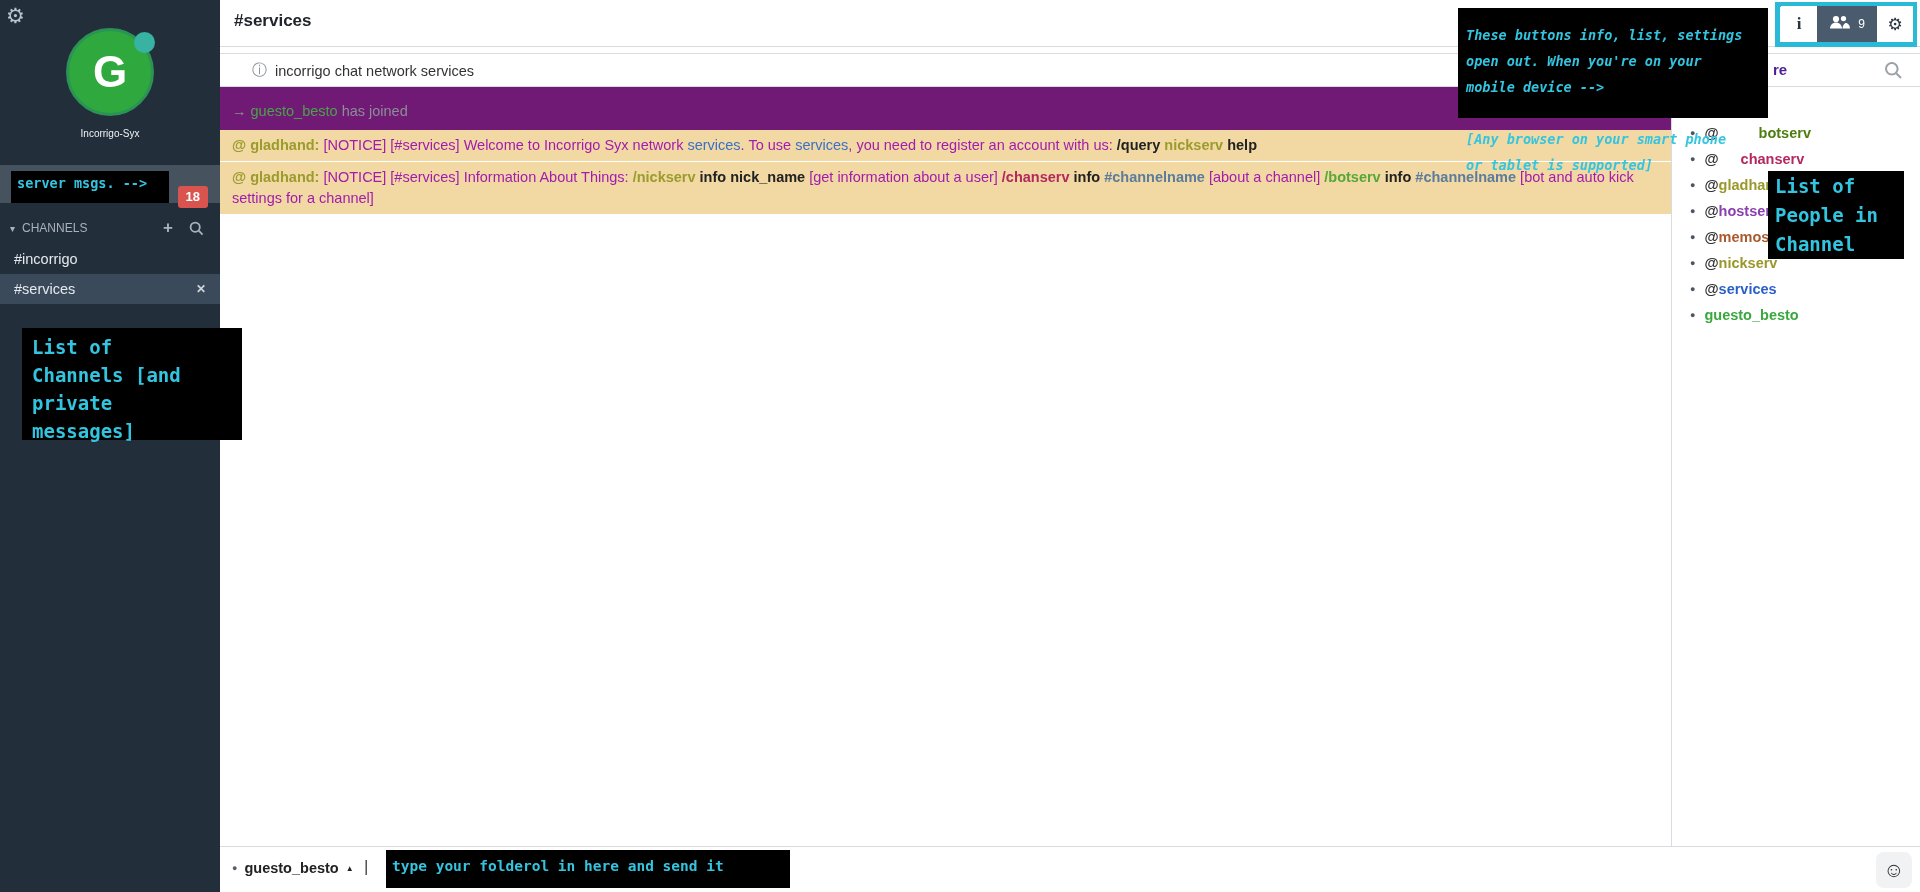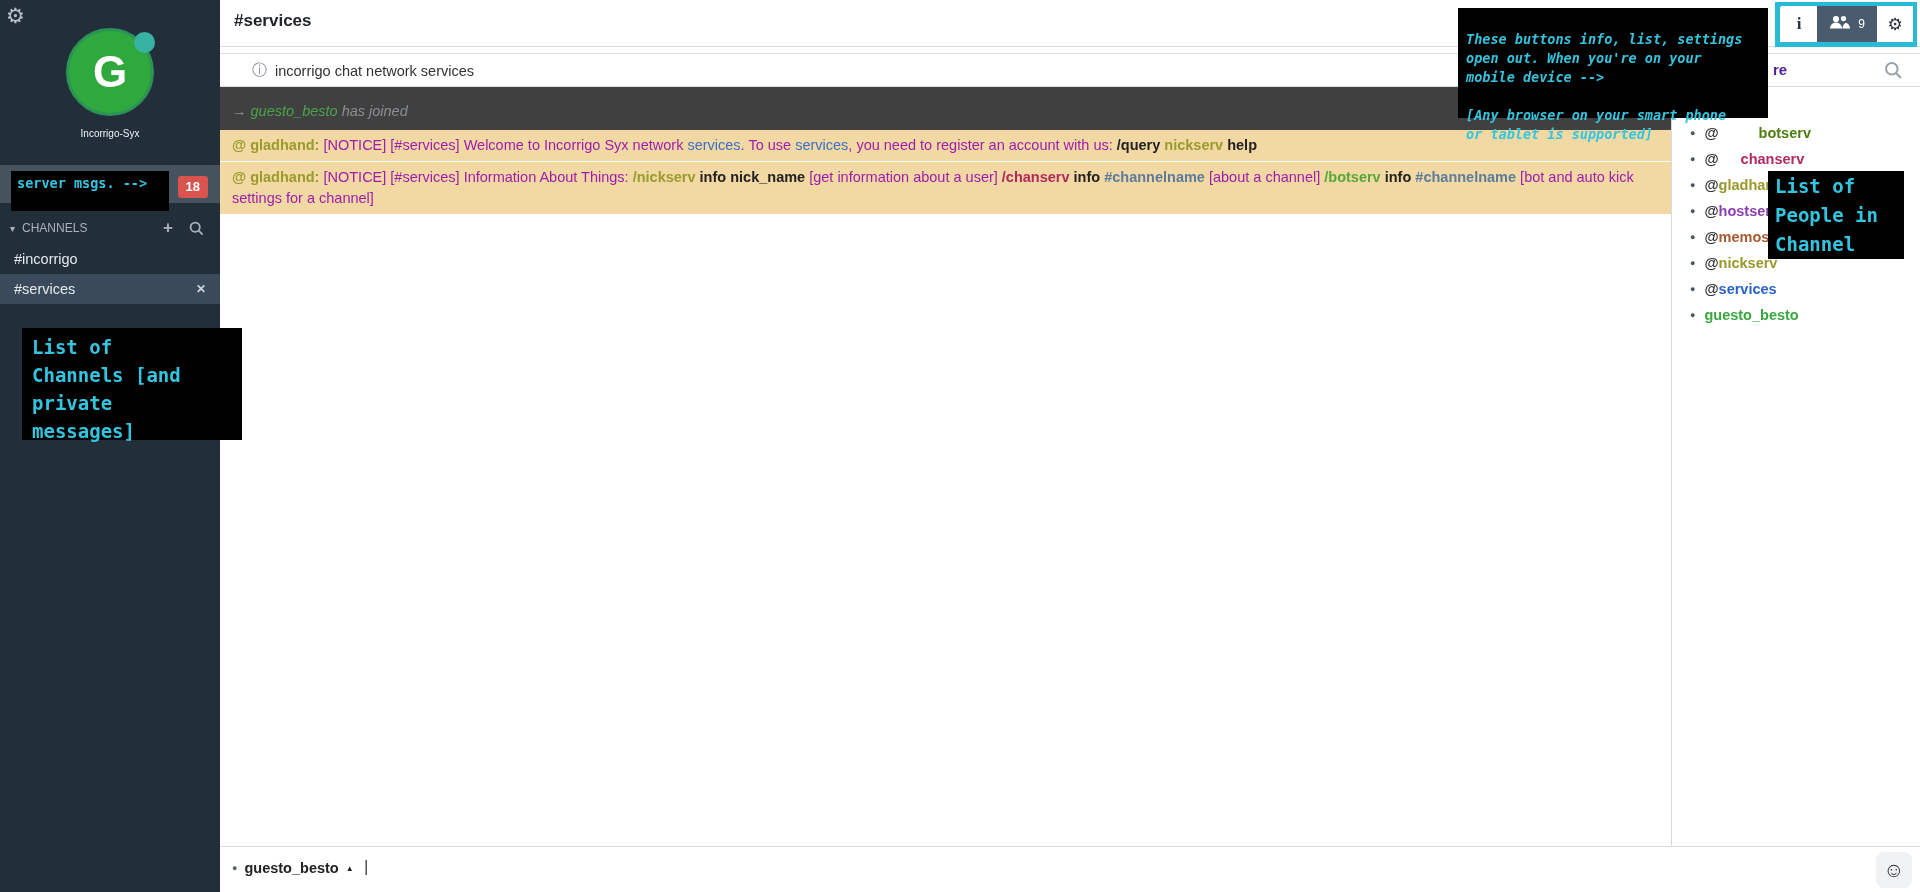--- a/index.html
+++ b/index.html
@@ -8,21 +8,21 @@
 
   
   .sidebar{position:absolute;left:0;top:0;width:220px;height:892px;background:#232e3b;color:#e8ecef;}
   .sb-gear{position:absolute;left:6px;top:5px;font-size:21px;color:#bac3cc;line-height:1;cursor:pointer;}
   .avatar{position:absolute;left:66px;top:28px;width:82px;height:82px;border-radius:50%;
           background:#2fa93d;border:3px solid #2b9355;display:flex;align-items:center;justify-content:center;}
   .avatar-letter{font-size:44px;font-weight:bold;color:#fff;line-height:1;}
   .avatar-dot{position:absolute;left:134px;top:32px;width:21px;height:21px;border-radius:50%;background:#38b2a3;}
   .network-name{position:absolute;left:0;top:128px;width:220px;text-align:center;font-size:10px;color:#eef1f4;}
   .server-row{position:absolute;left:0;top:165px;width:220px;height:38px;background:#47525f;cursor:pointer;}
-  .badge{position:absolute;right:12px;top:11px;background:#d9534f;color:#fff;font-size:13px;font-weight:bold;
+  .badge{position:absolute;right:12px;top:21px;background:#d9534f;color:#fff;font-size:13px;font-weight:bold;
          padding:3px 8px;border-radius:3px;line-height:1.2;}
   .chan-header{position:absolute;left:0;top:216px;width:220px;height:24px;display:flex;align-items:center;
                color:#a9b2bc;font-size:12px;padding:0 16px 0 10px;box-sizing:border-box;}
   .chan-caret{font-size:10px;margin-right:7px;}
   .chan-header .spacer{flex:1;}
   .chan-plus{font-size:17px;font-weight:bold;margin-right:16px;cursor:pointer;color:#a9b2bc;}
   .chan-search{cursor:pointer;display:flex;}
   .chanlist{position:absolute;left:0;top:244px;width:220px;}
   .chan-item{height:30px;display:flex;align-items:center;padding:0 14px;font-size:14.5px;color:#e4e9ed;cursor:pointer;}
   .chan-item.active{background:#3b4a5a;}
@@ -44,21 +44,21 @@
   .topic-strip{position:absolute;left:220px;top:53px;width:1700px;height:34px;background:#fff;
                border-top:1px solid #d8dce0;border-bottom:1px solid #d8dce0;box-sizing:border-box;}
   .topic-inner{position:absolute;left:32px;top:7px;font-size:14.5px;color:#333;display:flex;align-items:center;gap:8px;}
   .info-icon{color:#8a9199;font-size:15px;}
   .ul-header-frag{position:absolute;left:1553px;top:7px;font-size:15px;font-weight:bold;color:#4c1d95;}
   .ul-header-search{position:absolute;left:1664px;top:7px;cursor:pointer;display:flex;}
 
   
   .messages{position:absolute;left:220px;top:87px;width:1451px;font-size:14.5px;color:#2b2b2b;}
   .msg{padding:5px 20px 5px 12px;line-height:21px;}
-  .msg.join{font-style:italic;color:#8a8f94;padding-top:14px;padding-bottom:8px;background:#404040;}
+  .msg.join{color:#8a8f94;padding-top:14px;padding-bottom:8px;background:#701a75;}
   .msg.notice{background:#f2d8a2;margin-bottom:1px;}
   .msg-nick{color:#9a9c2e;font-weight:bold;}
   .s-plain{color:#a21caf;}
   .s-link{color:#3a70c8;cursor:pointer;}
   .s-bold{font-weight:bold;color:#222;}
   .s-olive{font-weight:bold;color:#9a9c2e;}
   .s-crimson{font-weight:bold;color:#b3285e;}
   .s-steel{font-weight:bold;color:#5b7c9d;}
   .s-green{font-weight:bold;color:#56a83a;}
   .s-muted{color:#8a8f94;}
@@ -78,24 +78,24 @@
   .composer-bullet{color:#55606c;font-size:9px;}
   .composer-name{font-size:14.5px;font-weight:bold;color:#222;}
   .composer-caretup{font-size:8px;color:#222;}
   .text-cursor{position:absolute;left:144px;top:10px;font-size:17px;color:#444;font-weight:300;}
   .emoji-btn{position:absolute;right:8px;top:5px;width:36px;height:36px;border-radius:8px;background:#f1f2f3;
              display:flex;align-items:center;justify-content:center;font-size:21px;color:#2b3038;cursor:pointer;}
 
   
   .anno{position:absolute;background:#000;color:#33c5e0;font-family:"DejaVu Sans Mono",monospace;
         font-weight:bold;z-index:30;white-space:pre-line;box-sizing:border-box;}
-  .anno-server{left:11px;top:171px;width:158px;height:40px;font-size:13.5px;padding:4px 6px;}
+  .anno-server{left:11px;top:171px;width:158px;height:32px;font-size:13.5px;padding:4px 6px;}
   .anno-channels{left:22px;top:328px;width:220px;height:112px;font-size:19px;line-height:28px;padding:5px 10px;}
   .anno-messages{left:294px;top:220px;width:372px;height:46px;font-size:13.5px;line-height:17px;padding:5px 8px;}
-  .anno-buttons{left:1458px;top:8px;width:310px;height:110px;font-size:13.5px;line-height:19px;padding:22px 8px;font-style:italic;}
+  .anno-buttons{left:1458px;top:8px;width:310px;height:110px;font-size:13.5px;line-height:26px;padding:14px 8px;font-style:italic;}
   .anno-people{left:1768px;top:171px;width:136px;height:88px;font-size:19px;line-height:29px;padding:1px 7px;}
   .anno-input{left:386px;top:850px;width:404px;height:38px;font-size:14.5px;padding:8px 6px;}
 </style>
 </head>
 <body>
 
 <div class="app">
 
   <div class="sidebar">
     <div class="sb-gear">⚙</div>
@@ -233,14 +233,15 @@
 messages]</div>
   <div class="anno anno-buttons">These buttons info, list, settings
 open out. When you're on your
 mobile device --&gt;
 
 [Any browser on your smart phone
 or tablet is supported]</div>
   <div class="anno anno-people">List of
 People in
 Channel</div>
+  <div class="anno anno-input">type your folderol in here and send it</div>
 
 </div>
 
 </body></html>

